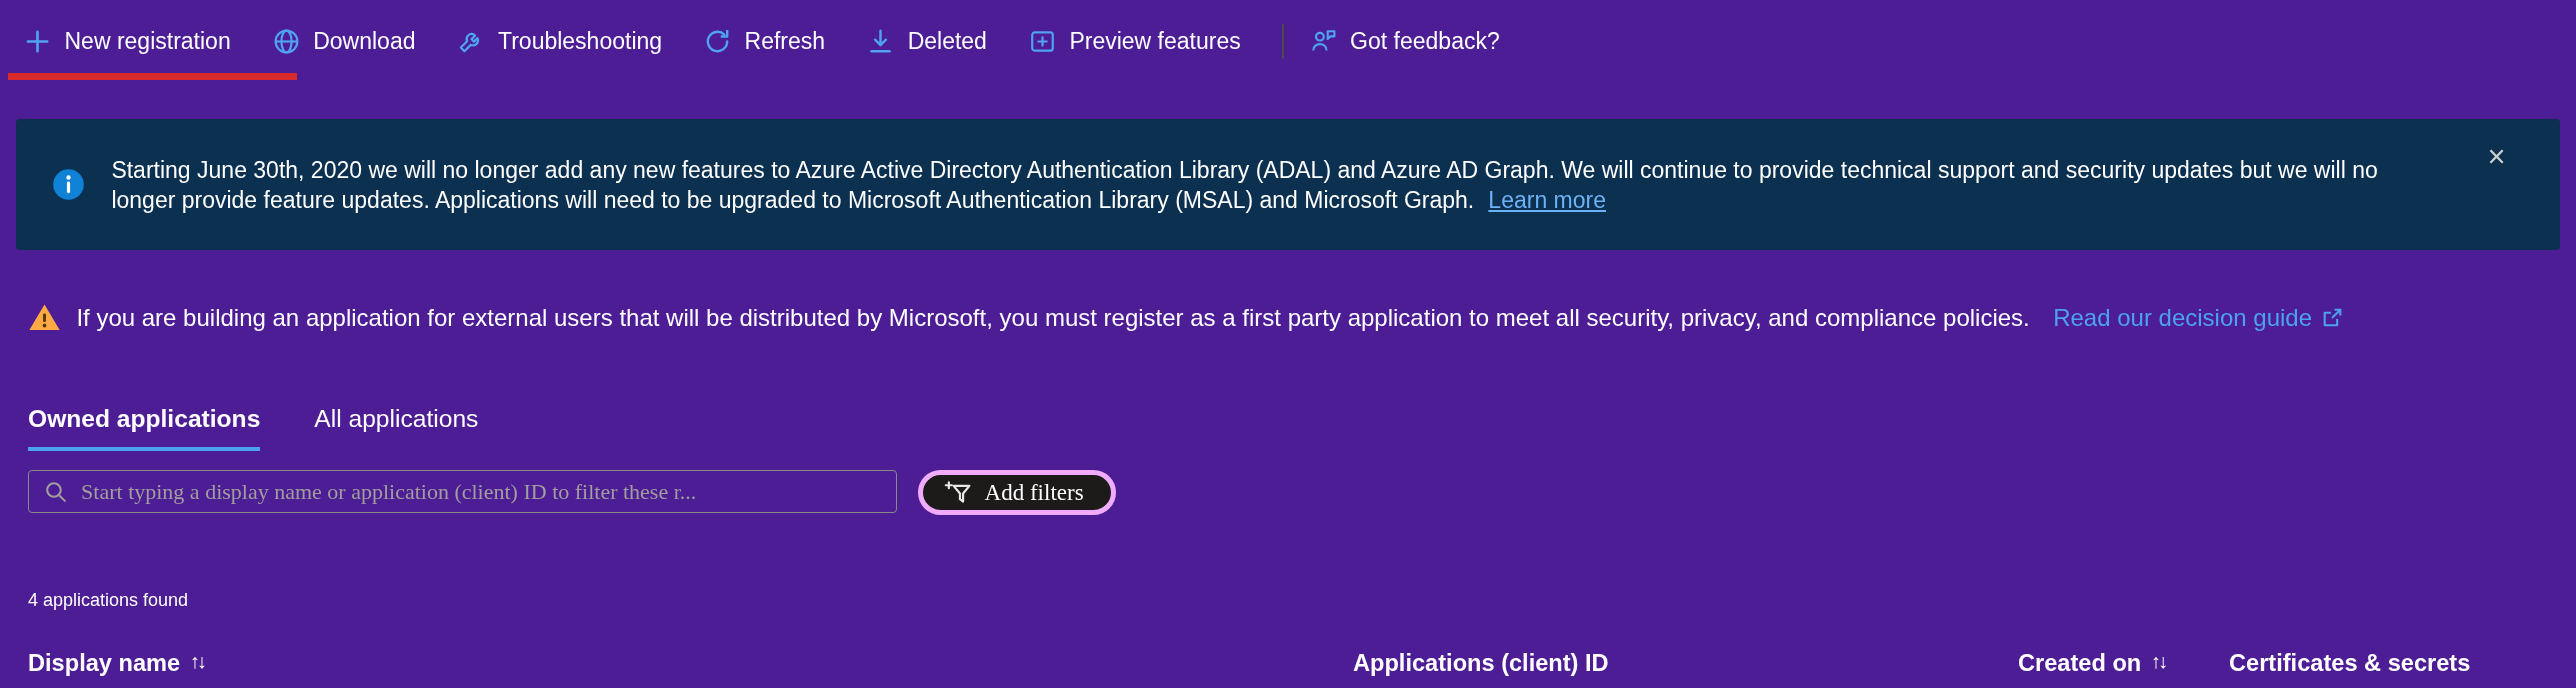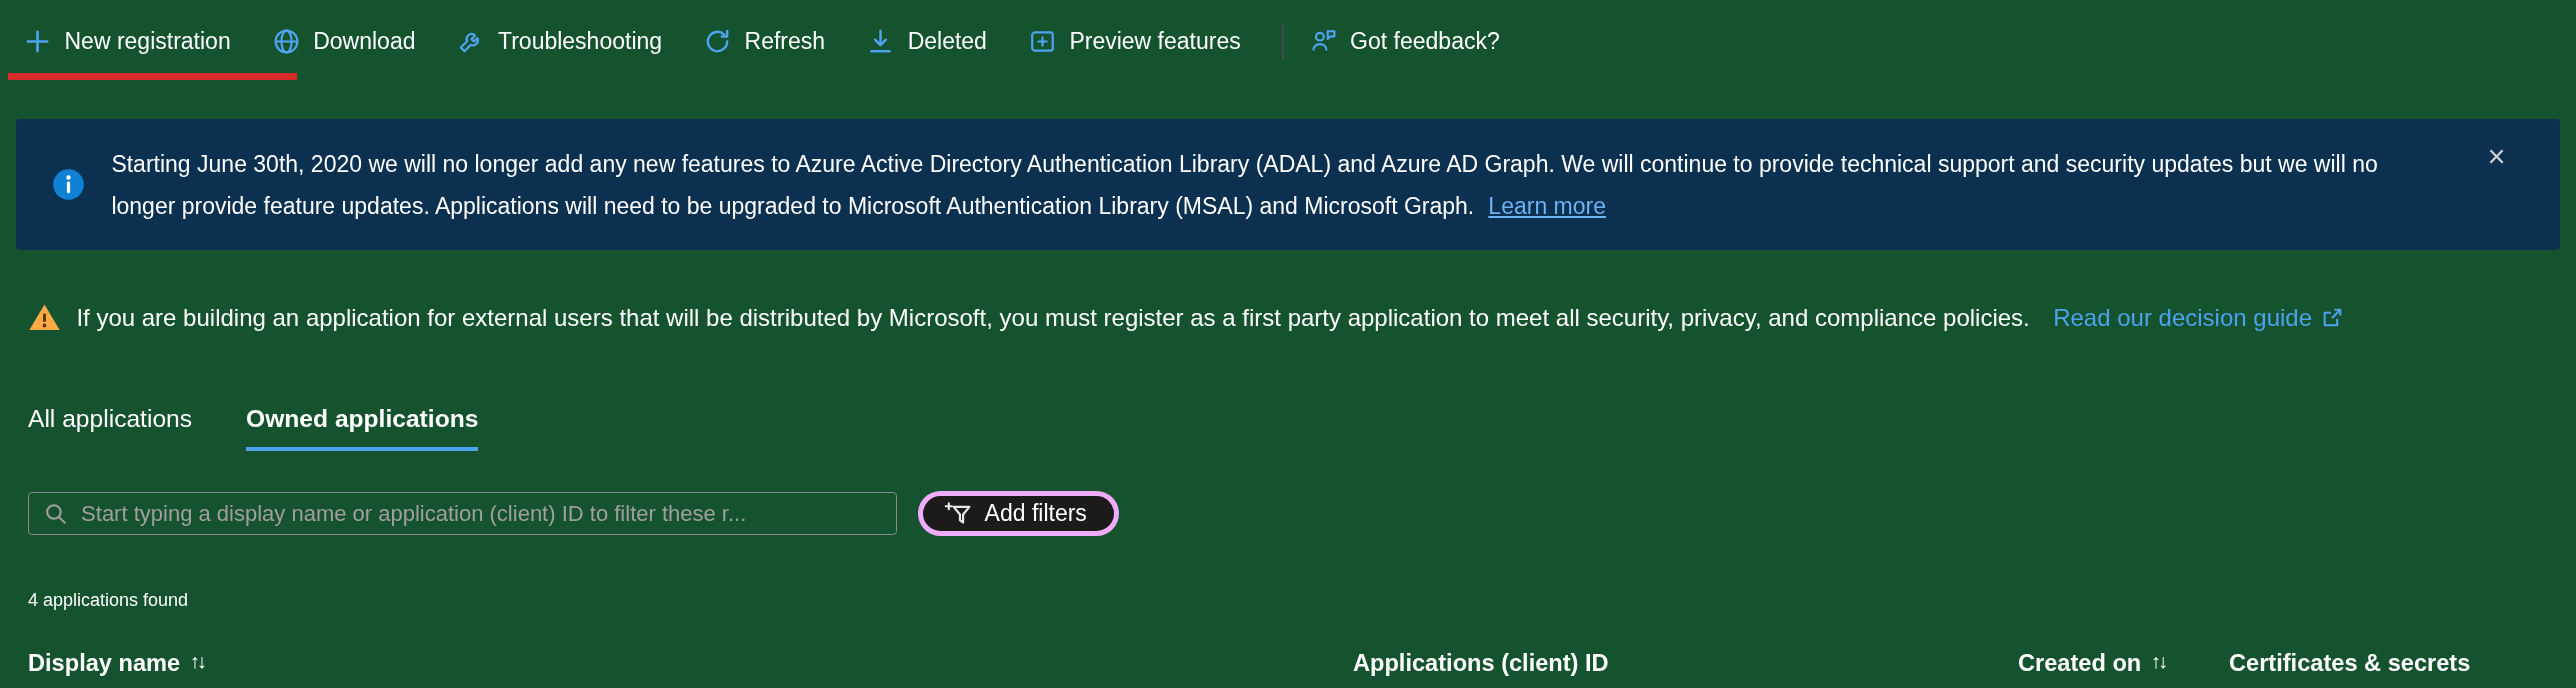--- a/index.html
+++ b/index.html
@@ -1,43 +1,43 @@
 <!DOCTYPE html>
 <html><head>
 <meta charset="utf-8">
 <style>
   html,body{margin:0;padding:0;background:#050505;}
   .page{
-    position:relative;width:2576px;height:689px;background:#14532d;
+    position:relative;width:2576px;height:689px;background:#4c1d95;
     font-family:"Liberation Sans","DejaVu Sans",sans-serif;color:#fff;overflow:hidden;
   }
   
   .toolbar{position:absolute;top:0;left:0;right:0;height:83px;display:flex;align-items:center;padding-left:23px;}
   .tb-item{display:flex;align-items:center;gap:12.5px;margin-right:41px;font-size:23px;color:#fff;cursor:pointer;white-space:nowrap;}
   .tb-icon svg{width:29px;height:29px;display:block;}
   .tb-sep{width:1.9px;height:35px;background:#4a4a4a;margin:0 25px 0 0;}
   .highlight-underline{position:absolute;left:7.7px;top:73px;width:289px;height:6.8px;background:#d92b2b;}
   
   .banner{position:absolute;left:16.4px;right:16.4px;top:119px;height:131px;background:#0c3050;border-radius:3.9px;display:flex;align-items:center;}
   .banner-icon{margin-left:35px;flex:0 0 auto;}
   .banner-icon svg{width:35px;height:35px;display:block;}
-  .banner-text{margin-left:25px;font-size:23px;line-height:42px;color:#fff;max-width:2325px;}
+  .banner-text{margin-left:25px;font-size:23px;line-height:30px;color:#fff;max-width:2325px;}
   .link{color:#6cb2f5;text-decoration:underline;cursor:pointer;margin-left:7.7px;white-space:nowrap;}
   .banner-close{position:absolute;right:48px;top:21px;font-size:31px;line-height:31px;color:#cfcfcf;cursor:pointer;background:none;border:none;font-family:inherit;}
   
   .warning-row{position:absolute;left:28px;top:301px;display:flex;align-items:center;gap:15.4px;font-size:24px;}
   .warning-row svg.tri{width:33px;height:33px;flex:0 0 auto;}
   .warn-link{color:#4da2f0;text-decoration:none;cursor:pointer;margin-left:8px;display:inline-flex;align-items:center;gap:7.7px;white-space:nowrap;}
   .warn-link svg{width:25px;height:25px;}
   
   .tabs{position:absolute;left:28px;top:405px;display:flex;gap:54px;}
   .tab{font-size:24.6px;color:#fff;padding-bottom:13.5px;border-bottom:4.8px solid transparent;cursor:pointer;white-space:nowrap;}
   .tab.active{font-weight:700;border-bottom-color:#4da2f0;}
   
-  .filter-row{position:absolute;left:28px;top:491px;display:flex;align-items:center;gap:21px;}
+  .filter-row{position:absolute;left:28px;top:470px;display:flex;align-items:flex-start;gap:21px;font-family:Liberation Serif, serif;}
   .search-box{width:869px;height:43px;border:1px solid #8a8886;border-radius:3.9px;display:flex;align-items:center;padding:0 13.5px;gap:11.6px;background:transparent;box-sizing:border-box;}
   .search-box svg{width:25px;height:25px;flex:0 0 auto;}
   .search-box input{flex:1;background:transparent;border:none;outline:none;color:#fff;font-size:22px;font-family:inherit;}
   .search-box input::placeholder{color:#a19f9d;}
   .add-filters{height:45px;padding:0 27px 0 21px;border:5px solid #f0abfc;border-radius:24px;display:flex;align-items:center;gap:11.6px;color:#fff;font-size:23px;background:#1c1b1a;cursor:pointer;font-family:inherit;}
   .add-filters svg{width:29px;height:29px;}
   
   .count{position:absolute;left:28px;top:590px;font-size:18px;color:#fff;}
   .table-header{position:absolute;left:28px;right:28px;top:650px;height:39px;}
   .col{position:absolute;top:0;font-size:23.6px;font-weight:700;color:#fff;display:flex;align-items:flex-start;gap:9.6px;white-space:nowrap;}
@@ -146,22 +146,22 @@
       <span>Read our decision guide</span>
       <svg viewBox="0 0 24 24" fill="none" stroke="#4da2f0" stroke-width="2">
           <path d="M14 4.5h5.5V10"></path>
           <path d="M19.5 4.5L11.5 12.5"></path>
           <path d="M16.5 13.5v6h-12v-12h6" stroke-linejoin="round"></path>
         </svg>
     </a>
   </div>
 
   <div class="tabs">
+    <div class="tab active">Owned applications</div>
     <div class="tab">All applications</div>
-    <div class="tab active">Owned applications</div>
   </div>
 
   <div class="filter-row">
     <div class="search-box">
       <svg viewBox="0 0 24 24" fill="none" stroke="#a19f9d" stroke-width="2">
           <circle cx="10.5" cy="10.5" r="6.5"></circle>
           <path d="M15.5 15.5L21 21" stroke-linecap="round"></path>
         </svg>
       <input type="text" placeholder="Start typing a display name or application (client) ID to filter these r..." style="">
     </div>

